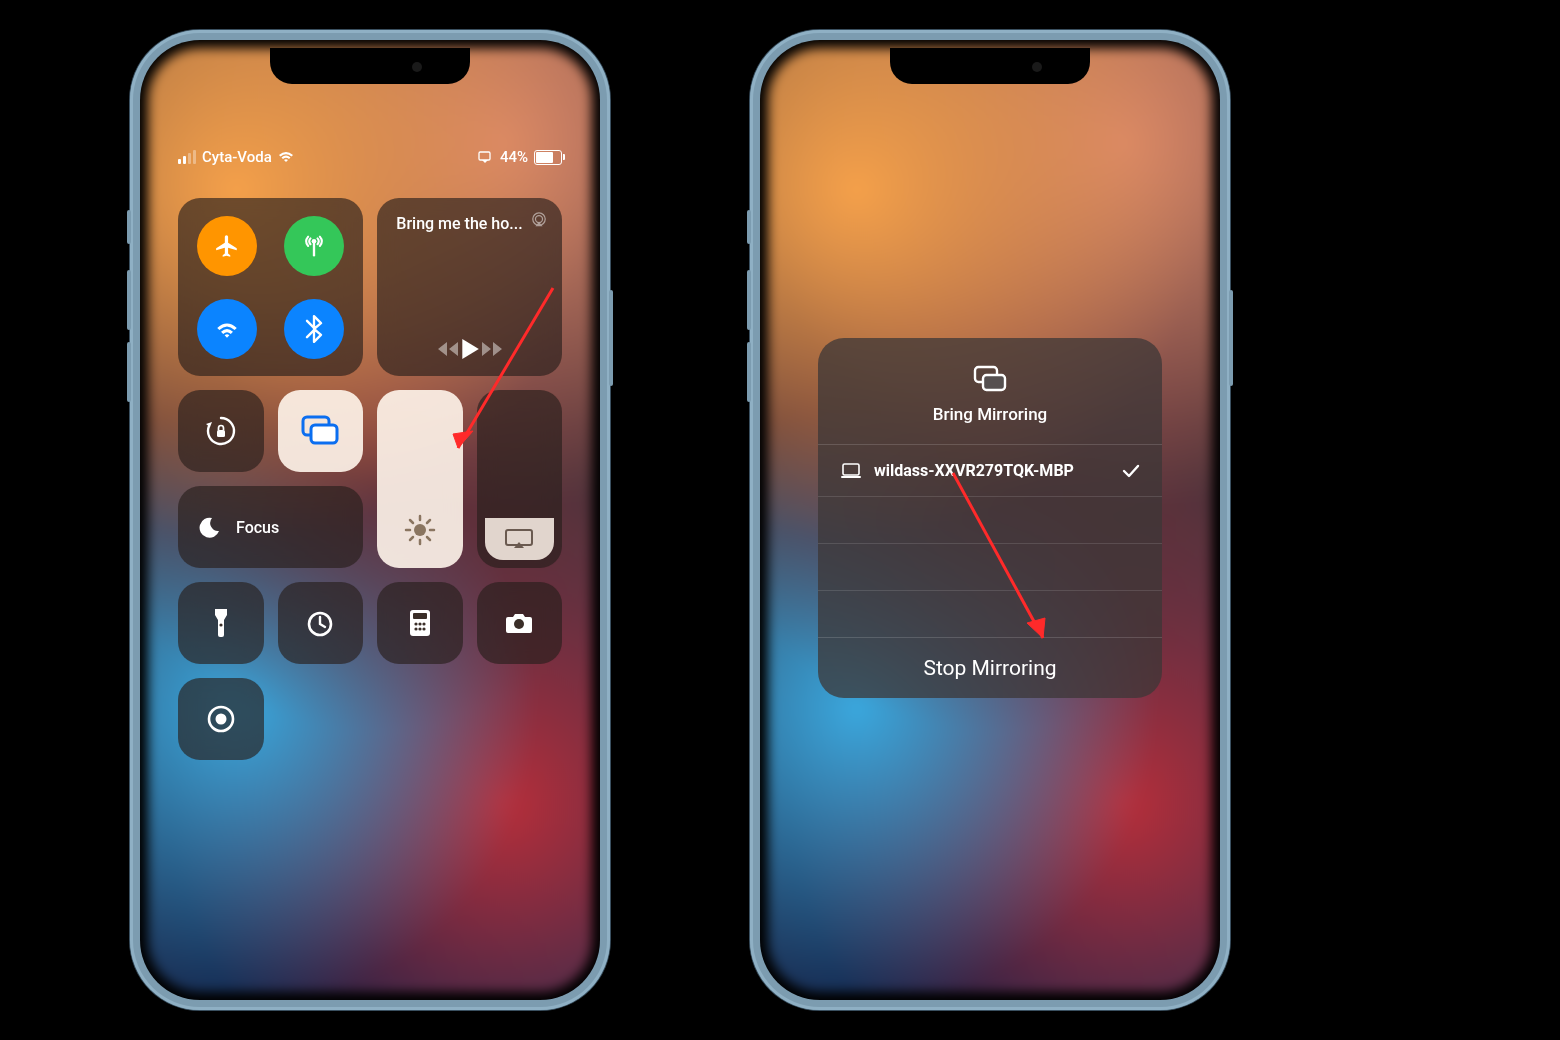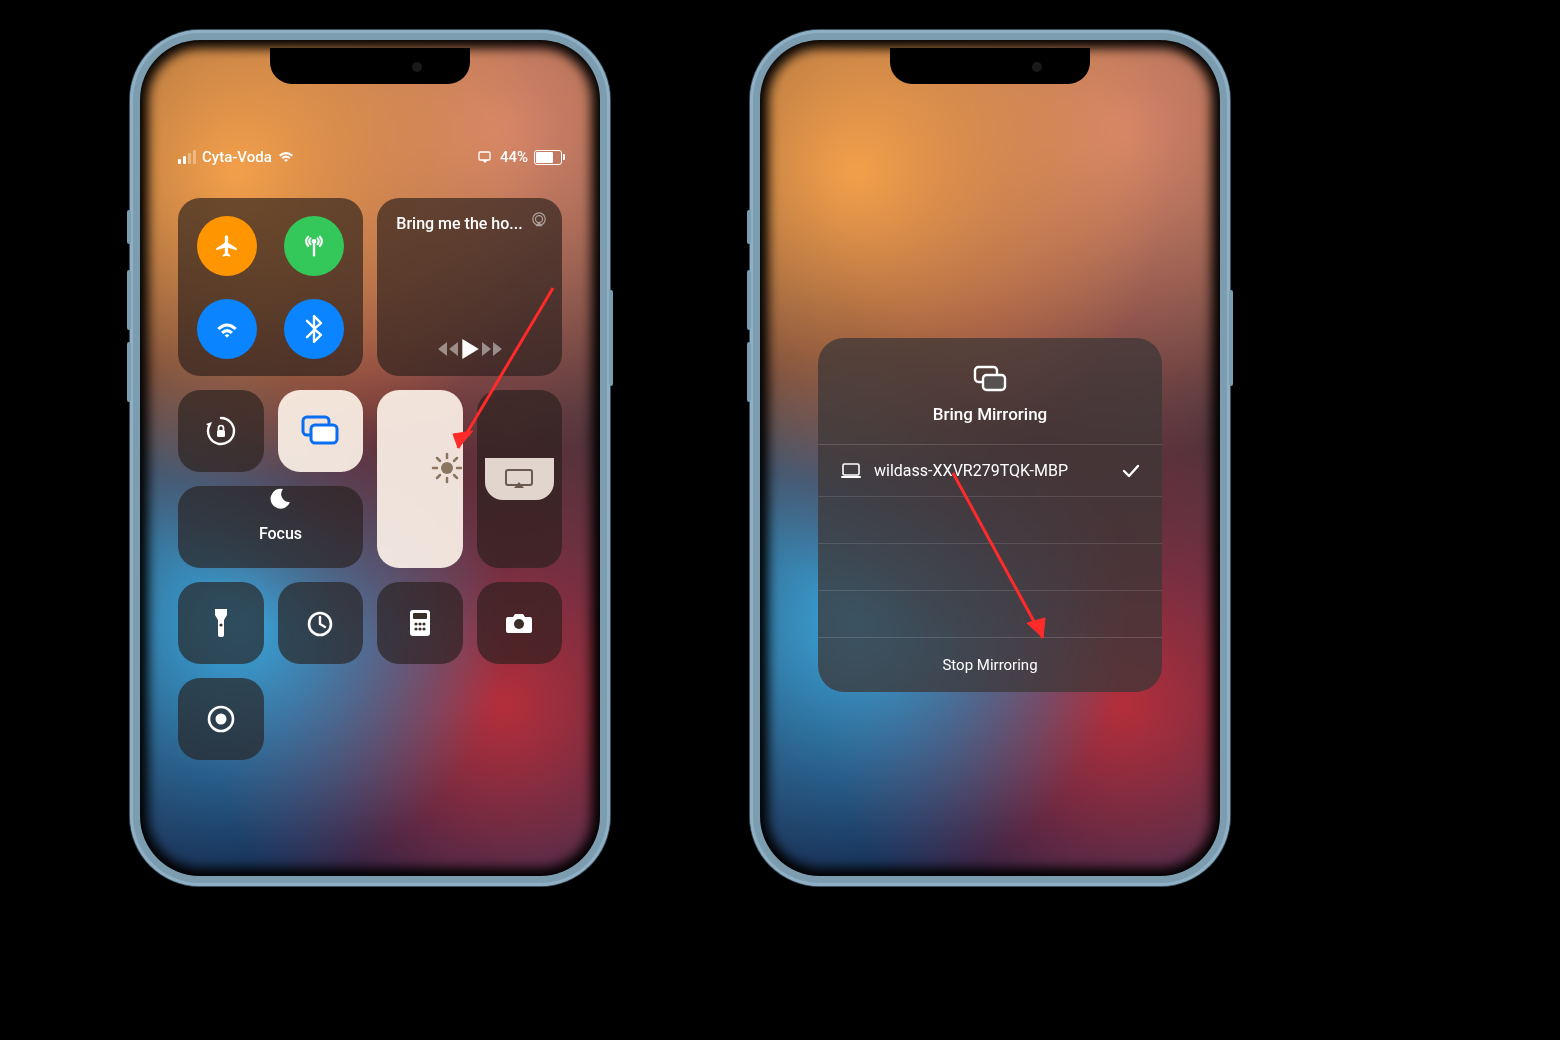--- a/index.html
+++ b/index.html
@@ -9,21 +9,21 @@
     font-family: -apple-system, BlinkMacSystemFont, "Segoe UI", Roboto, Helvetica, Arial, sans-serif;
     width: 1560px;
     height: 1040px;
     overflow: hidden;
     position: relative;
   }
 
   .phone {
     position: absolute;
     width: 480px;
-    height: 856px;
+    height: 980px;
     top: 30px;
     border-radius: 70px;
     background: #7c9cb0;
     box-shadow: inset 0 0 0 3px #8fb0c4, 0 0 0 1px #3a5060;
   }
 
   .phone.left { left: 130px; }
   .phone.right { left: 750px; }
 
   .phone-inner {
@@ -134,21 +134,20 @@
 
   .tile {
     background: rgba(40,30,28,0.65);
     border-radius: 22px;
     display: flex;
     align-items: center;
     justify-content: center;
     color: #fff;
     position: relative;
     backdrop-filter: blur(10px);
-    flex-direction: column;
   }
 
   .conn-tile {
     grid-column: 1 / 3;
     grid-row: 1 / 3;
     display: grid;
     grid-template-columns: 1fr 1fr;
     grid-template-rows: 1fr 1fr;
     gap: 8px;
     padding: 10px;
@@ -202,27 +201,28 @@
     text-align: center;
     font-size: 17px;
     font-weight: 500;
   }
   .mirror-header .icon { display:block; margin: 0 auto 10px auto; }
   .mirror-row {
     display:flex; align-items:center; gap:12px;
     padding: 16px 22px;
     border-top: 1px solid rgba(255,255,255,0.15);
     font-size: 16px;
+    font-weight: bold;
   }
   .mirror-row .chk { margin-left:auto; }
   .empty-row { height: 46px; border-top: 1px solid rgba(255,255,255,0.12); }
   .mirror-footer {
     border-top: 1px solid rgba(255,255,255,0.15);
     text-align:center; padding: 18px 0;
-    font-size: 15px;
+    font-size: 21px;
   }
 
   
   .arrow {
     position: absolute;
     stroke: #ff2a2a;
     fill: #ff2a2a;
     pointer-events:none;
     z-index: 20;
   }

